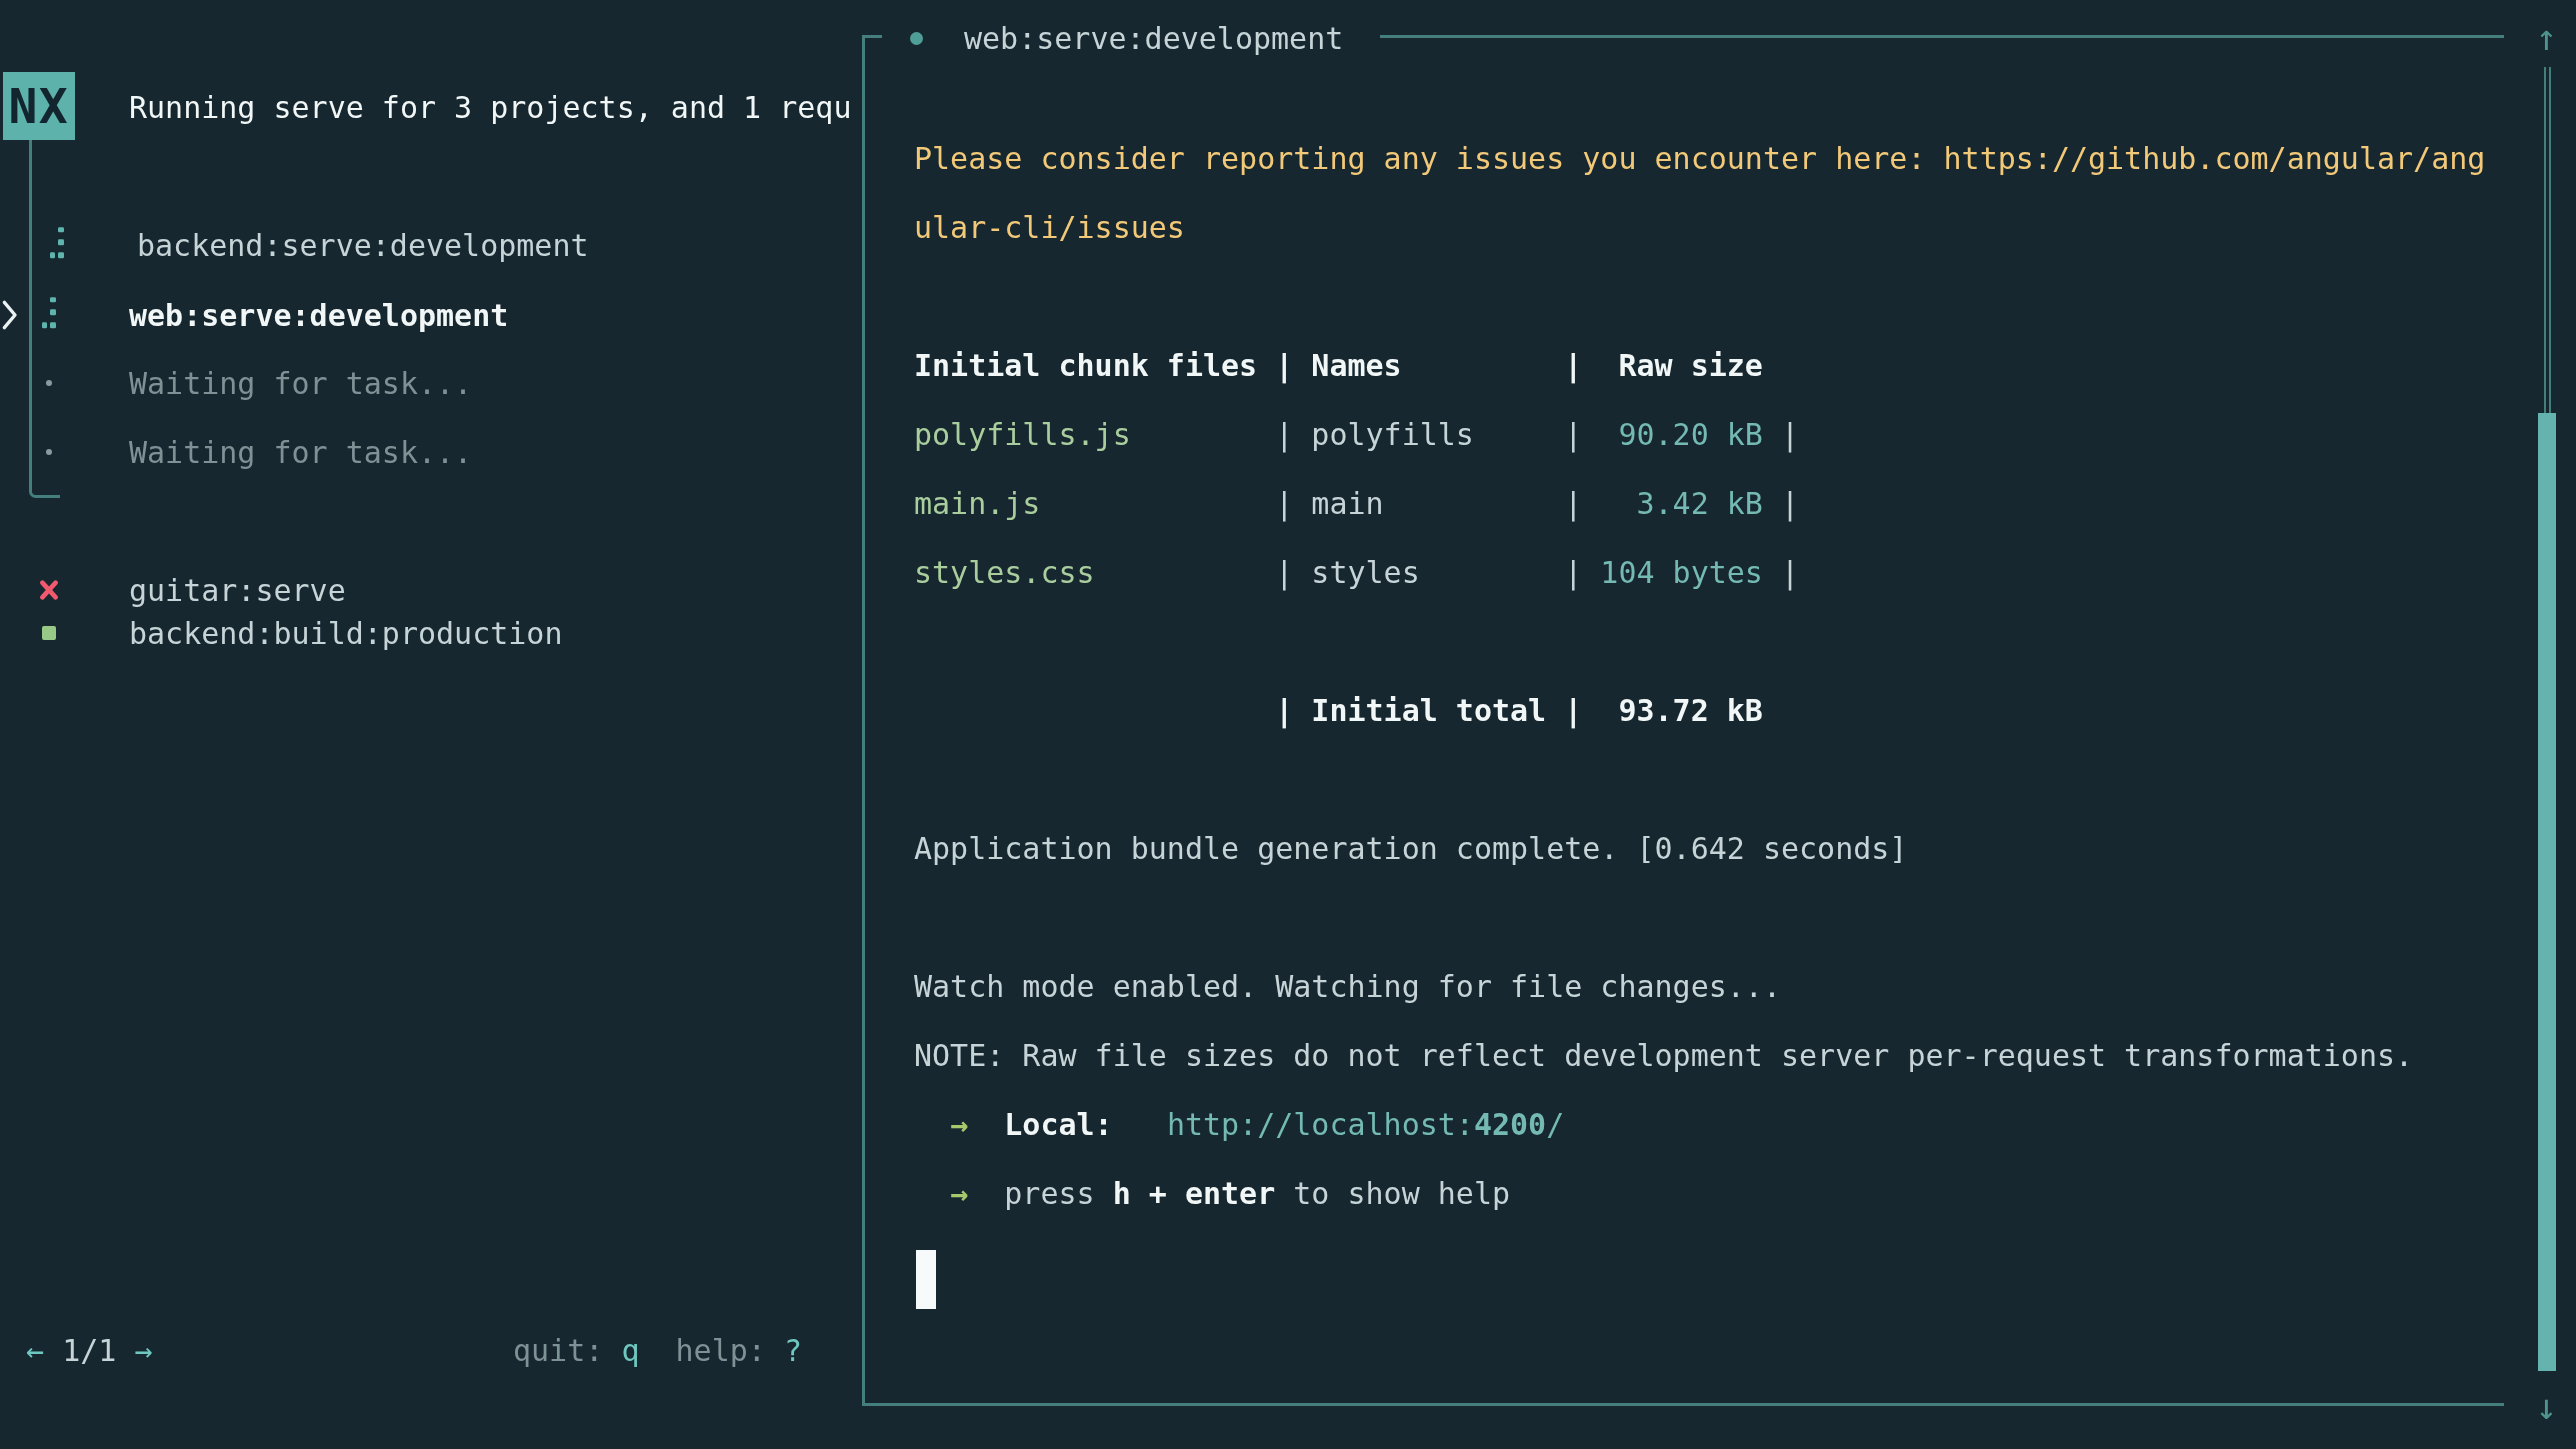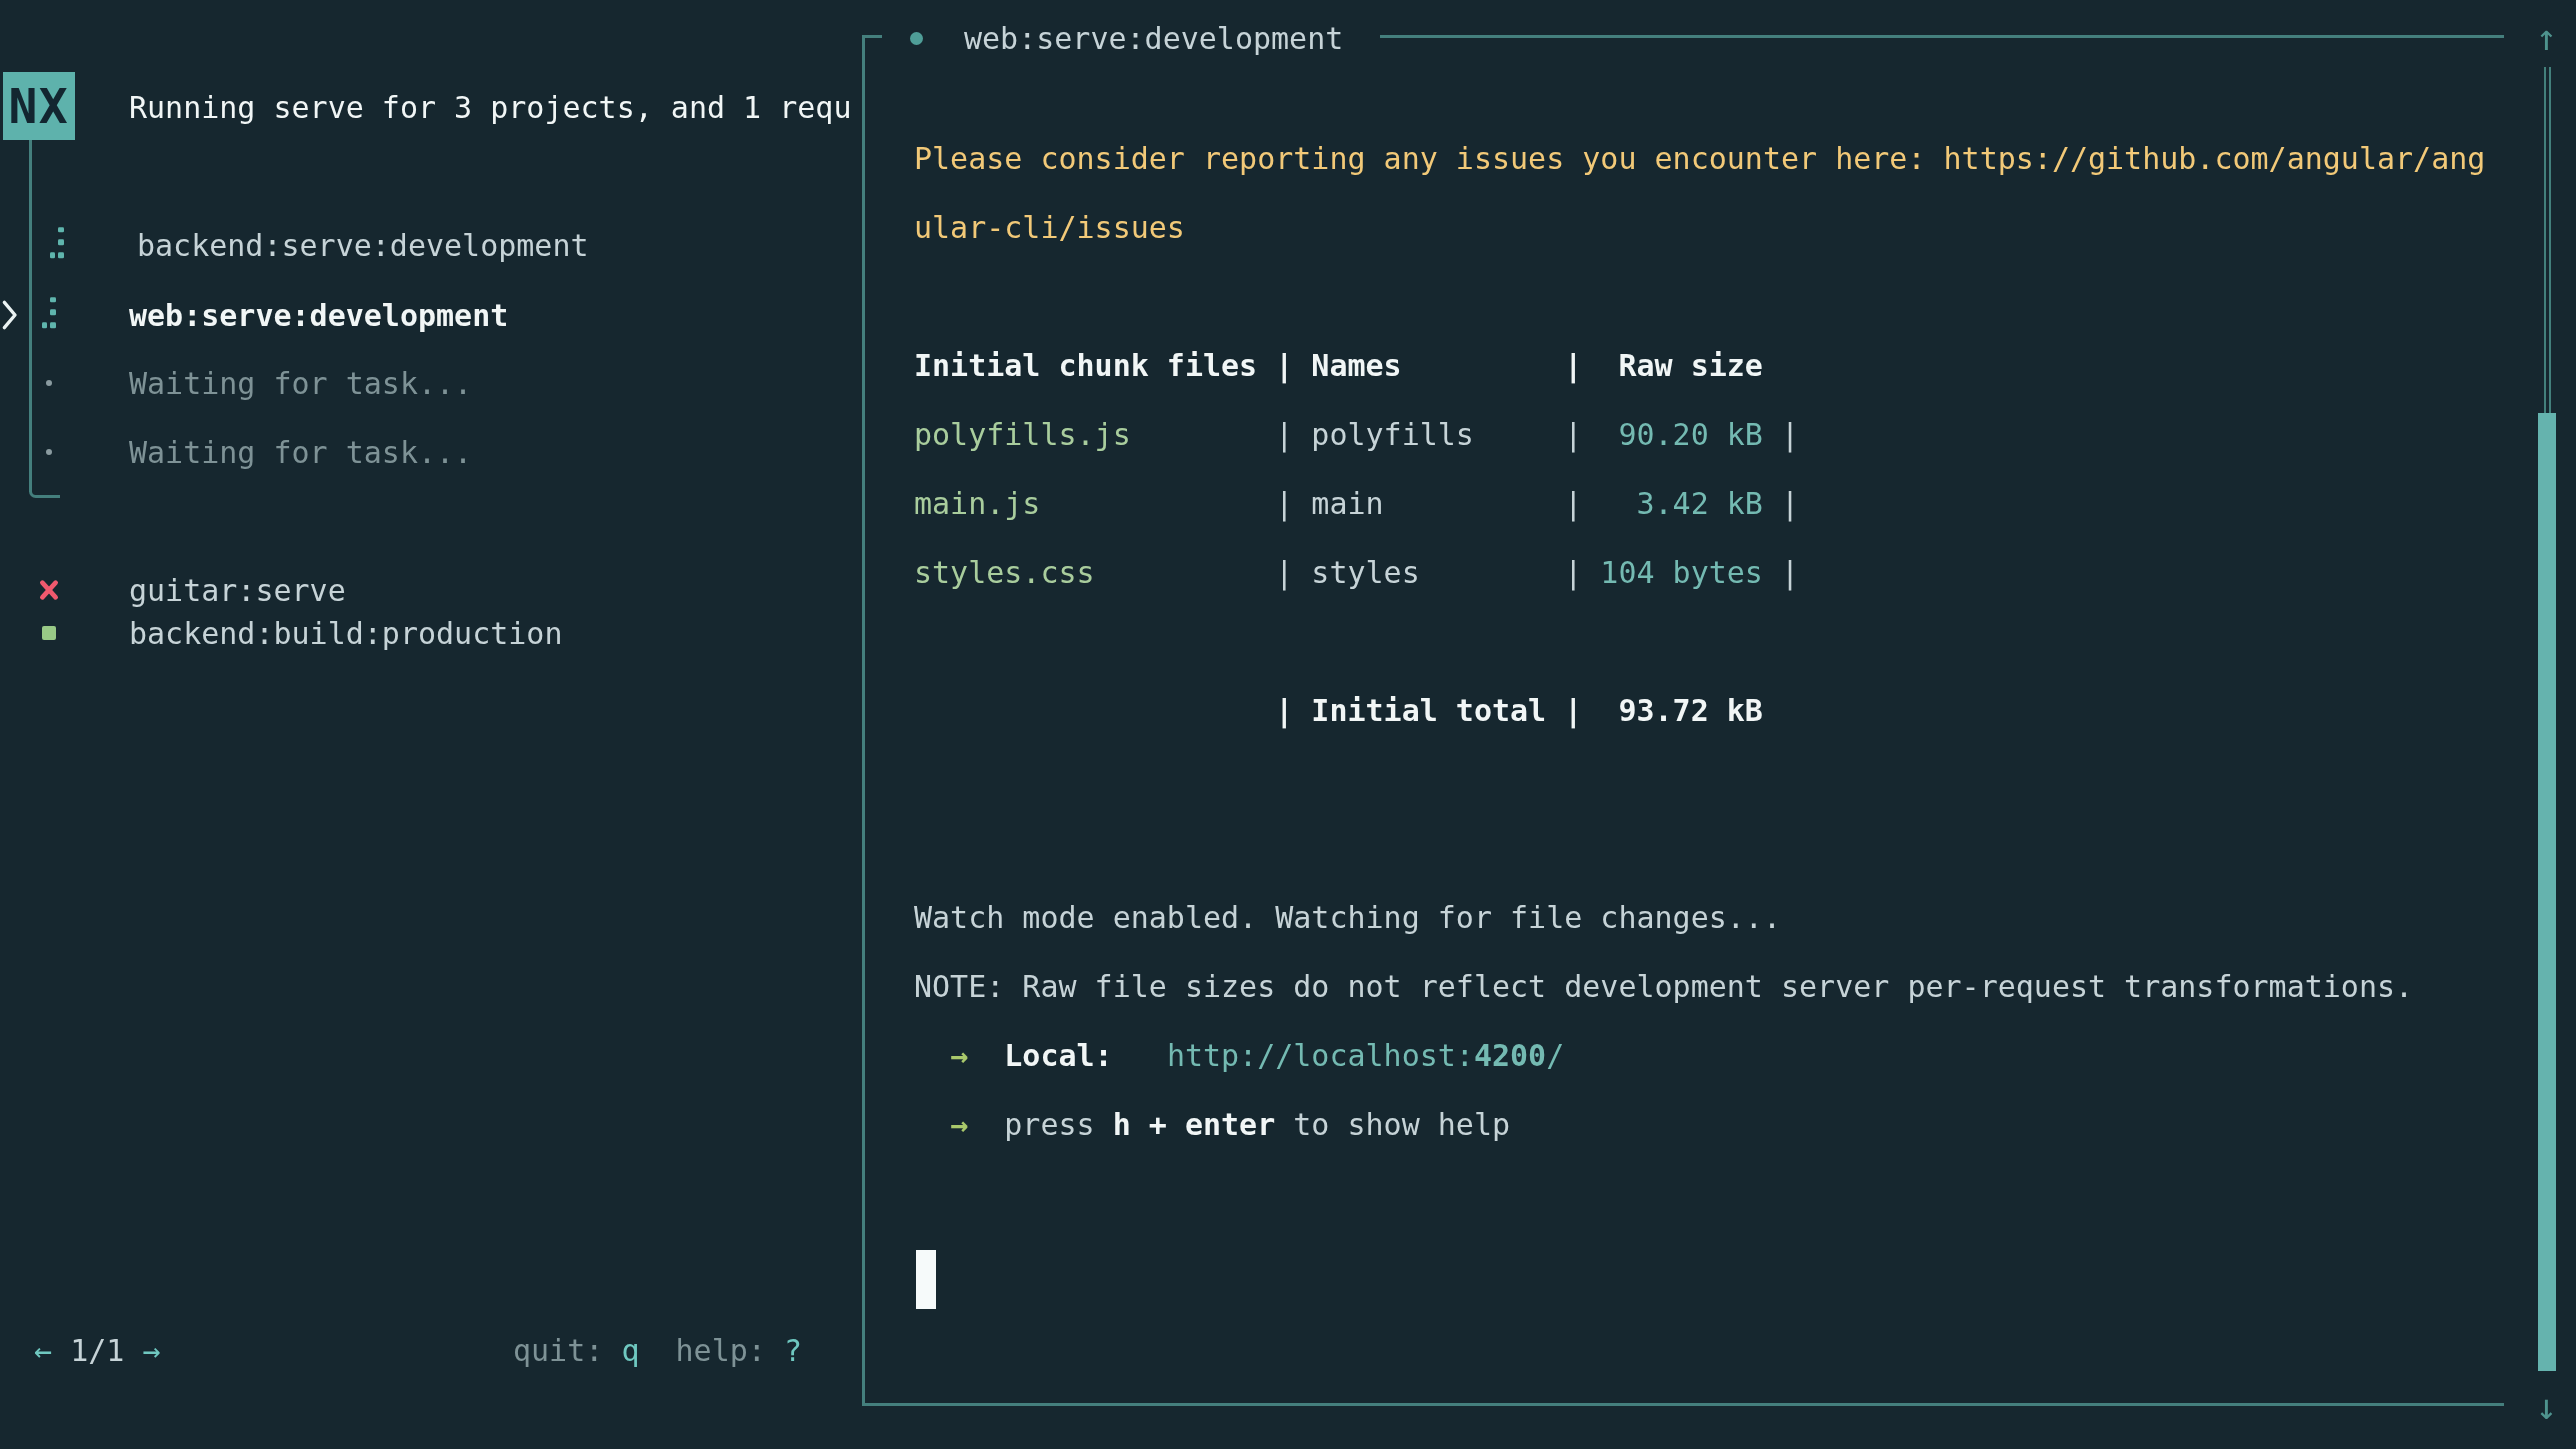--- a/index.html
+++ b/index.html
@@ -53,21 +53,21 @@
 
   .icon-spinner{position:relative;width:16px;height:32px;margin-top:-6.7px;}
   .icon-spinner i{position:absolute;width:5.4px;height:5.4px;border-radius:1.3px;background:var(--spin);}
   .icon-spinner i:nth-child(1){left:9.4px;top:1.3px;}
   .icon-spinner i:nth-child(2){left:9.4px;top:14px;}
   .icon-spinner i:nth-child(3){left:0.7px;top:27px;}
   .icon-spinner i:nth-child(4){left:9.4px;top:27px;}
   .icon-dot{width:6px;height:6px;border-radius:50%;background:#8A9BA0;}
   .icon-square{width:14px;height:14px;border-radius:2px;background:var(--gsq);}
 
-  .pager{left:34px;top:1350px;white-space:pre;color:var(--text);}
+  .pager{left:26px;top:1350px;white-space:pre;color:var(--text);}
   .pager .arrow{color:var(--accent);}
   .shortcuts{left:513px;top:1350px;white-space:pre;color:var(--dim);}
   .shortcuts .key{color:var(--accent);}
 
   
   .pb{background:var(--border);}
   .panel-dot{left:910px;top:32px;width:13.4px;height:13.4px;border-radius:50%;background:var(--dot);}
   .panel-title{left:964px;top:38px;color:var(--text);white-space:pre;}
 
   .terminal{left:914px;top:124px;width:1597px;}
@@ -171,20 +171,21 @@
       <div class="t-line"><span class="c-y">Please consider reporting any issues you encounter here: https://github.com/angular/ang</span></div>
       <div class="t-line"><span class="c-y">ular-cli/issues</span></div>
       <div class="t-line"></div>
       <div class="t-line"><span class="c-b">Initial chunk files | Names         |  Raw size</span></div>
       <div class="t-line"><span class="c-g">polyfills.js</span><span class="c-n">        | polyfills     | </span><span class="c-t"> 90.20 kB</span><span class="c-n"> |</span></div>
       <div class="t-line"><span class="c-g">main.js</span><span class="c-n">             | main          | </span><span class="c-t">  3.42 kB</span><span class="c-n"> |</span></div>
       <div class="t-line"><span class="c-g">styles.css</span><span class="c-n">          | styles        | </span><span class="c-t">104 bytes</span><span class="c-n"> |</span></div>
       <div class="t-line"></div>
       <div class="t-line"><span class="c-b">                    | Initial total |  93.72 kB</span></div>
       <div class="t-line"></div>
+      <div class="t-line"><span class="c-n">Application bundle generation complete. [0.642 seconds]</span></div>
       <div class="t-line"></div>
       <div class="t-line"><span class="c-n">Watch mode enabled. Watching for file changes...</span></div>
       <div class="t-line"><span class="c-n">NOTE: Raw file sizes do not reflect development server per-request transformations.</span></div>
       <div class="t-line"><span class="c-n">  </span><span class="c-ga">→</span><span class="c-n">  </span><span class="c-b">Local:</span><span class="c-n">   </span><span class="c-t">http://localhost:</span><span class="c-tb">4200</span><span class="c-t">/</span></div>
       <div class="t-line"><span class="c-n">  </span><span class="c-ga">→</span><span class="c-n">  press </span><span class="c-b">h + enter</span><span class="c-n"> to show help</span></div>
       <div class="t-line"></div>
     </div>
   <div class="abs cursor"></div>
 
   <div class="abs sb-arrow" style="top:20px;">↑</div>

